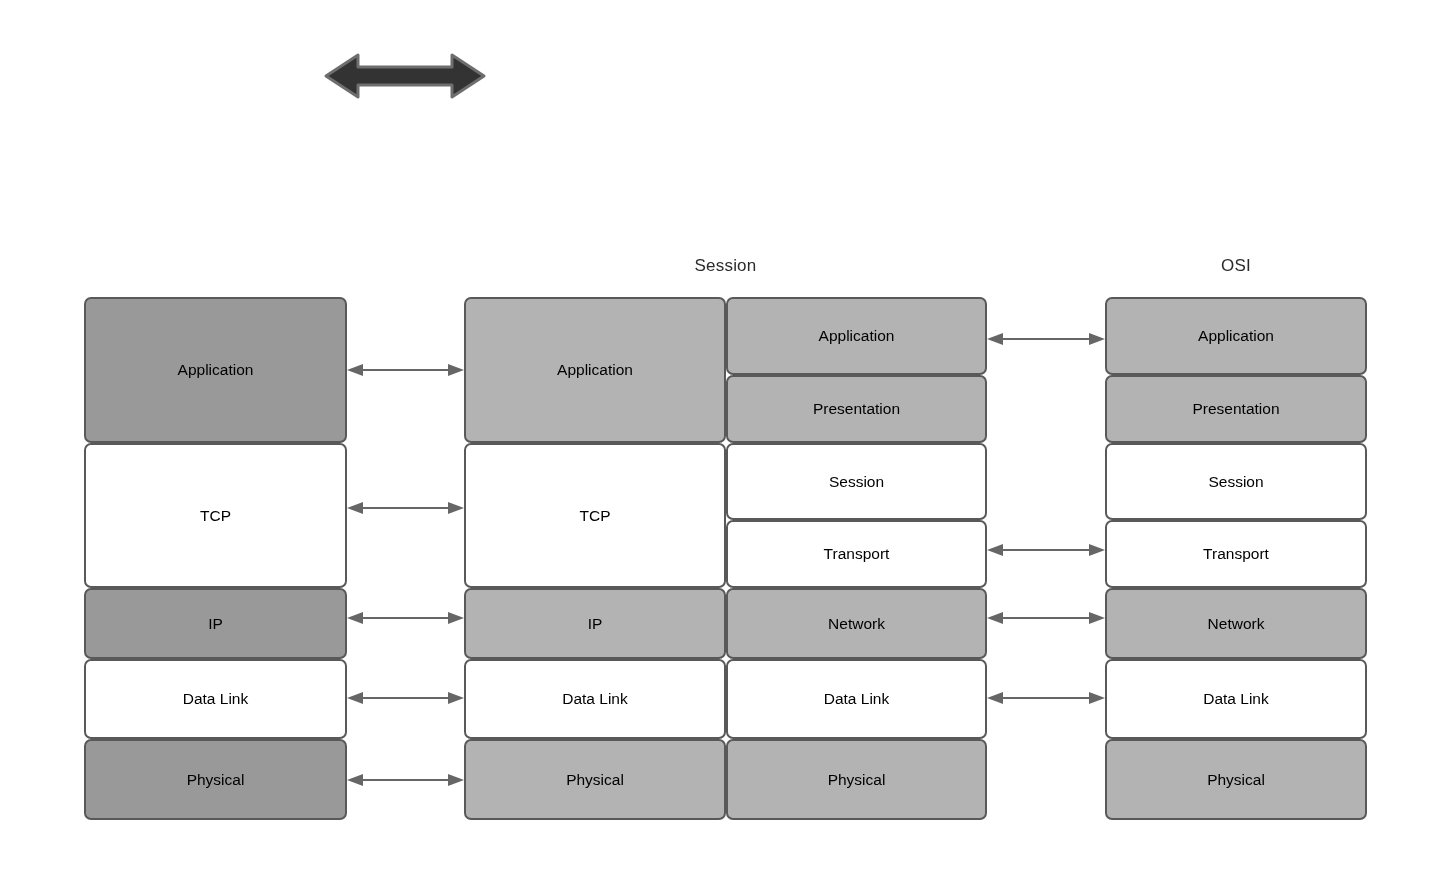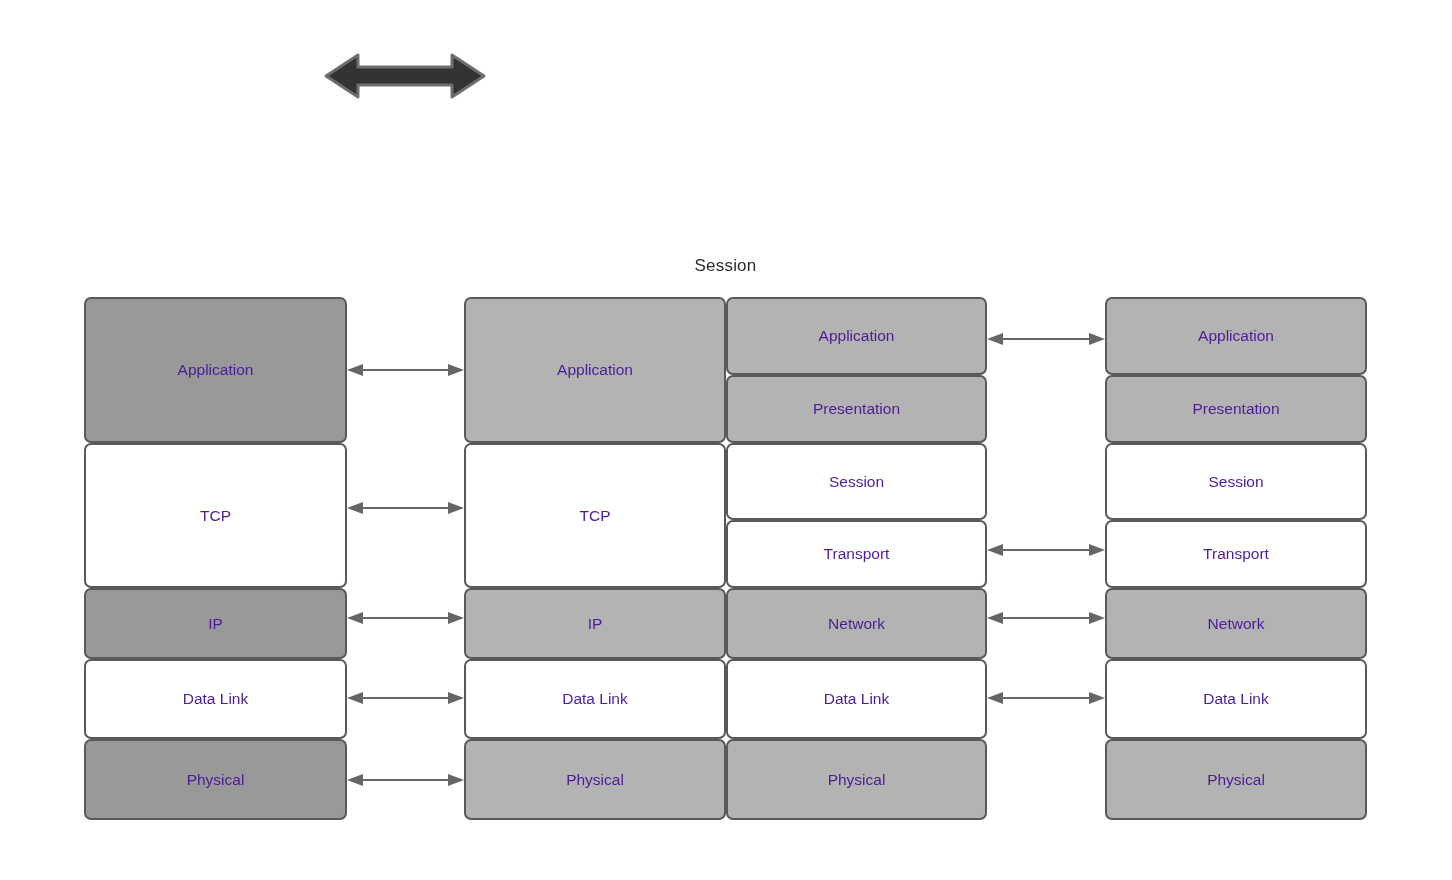--- a/index.html
+++ b/index.html
@@ -31,21 +31,21 @@
   
   .layer-box {
     position: absolute;
     box-sizing: border-box;
     border: 2px solid #595959;
     border-radius: 7px;
     display: flex;
     align-items: center;
     justify-content: center;
     font-size: 15.5px;
-    color: #4c1d95;
+    color: #000000;
     text-align: center;
     line-height: 1.15;
     white-space: nowrap;
   }
   .fill-dark  { background: #999999; }
   .fill-mid   { background: #b3b3b3; }
   .fill-white { background: #ffffff; }
 
   
   .connector {
@@ -67,20 +67,21 @@
 <div id="canvas">
 
   <div class="big-arrow" style="left:320px; top:50px; width:170px; height:52px;">
     <svg width="170" height="52" viewBox="0 0 170 52">
       <path d="M 6 26 L 38 5 L 38 17 L 132 17 L 132 5 L 164 26 L 132 47 L 132 35 L 38 35 L 38 47 Z" fill="#333333" stroke="#6e6e6e" stroke-width="3" stroke-linejoin="round"></path>
     </svg>
   </div>
 
   <div class="col-title" style="left:84px; top:272px; width:263px;margin-top:44px;">TCP/IP</div>
   <div class="col-title" style="left:464px; top:256px; width:523px;">Session</div>
+  <div class="col-title" style="left:1105px; top:256px; width:262px;">OSI</div>
 
   <div class="layer-box fill-dark" style="left:84px; top:297px; width:263px; height:146px;">
     <span>Application</span>
   </div>
   <div class="layer-box fill-white" style="left:84px; top:443px; width:263px; height:145px;">
     <span>TCP</span>
   </div>
   <div class="layer-box fill-dark" style="left:84px; top:588px; width:263px; height:71px;">
     <span>IP</span>
   </div>

